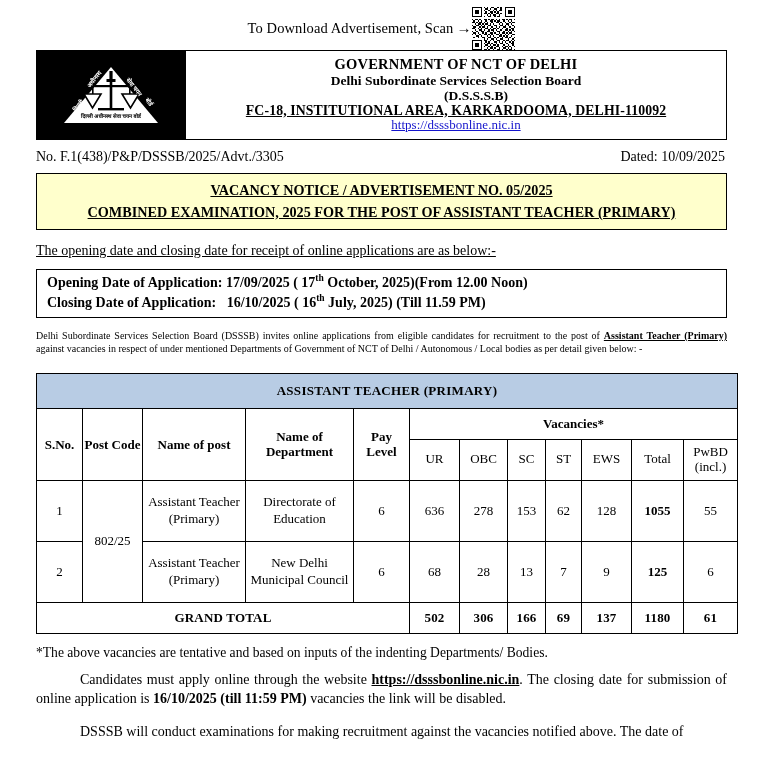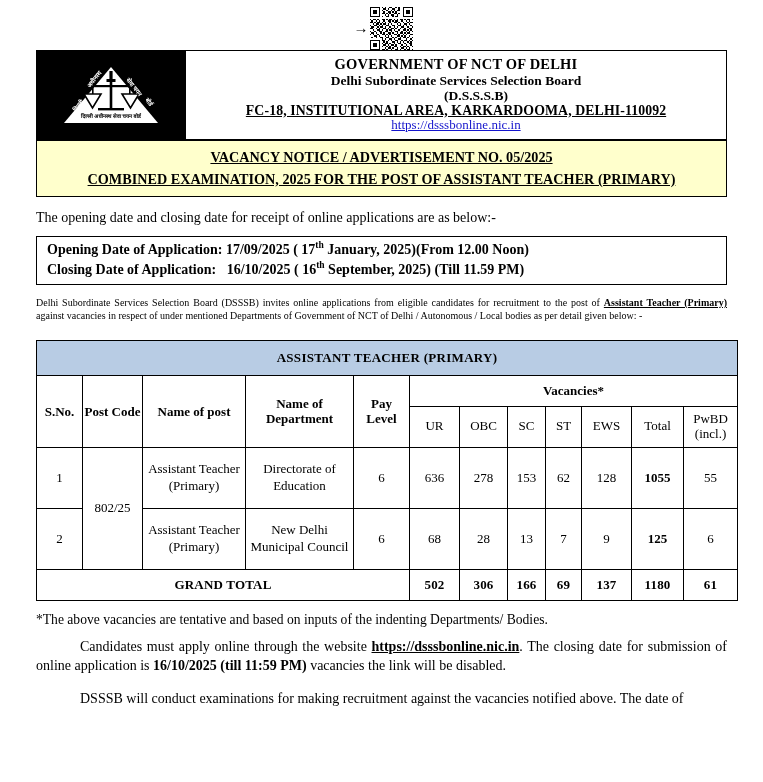--- a/index.html
+++ b/index.html
@@ -106,20 +106,21 @@
     font-weight: bold;
     font-size: 14.2px;
     line-height: 1.55;
   }
   .notice .u { text-decoration: underline; }
 
   
   .intro {
     font-size: 14px;
     padding: 13px 0 10px;
+    text-decoration: underline;
   }
 
   
   .datebox {
     border: 1.2px solid #000;
     padding: 3px 0 4px 10px;
     box-sizing: border-box;
   }
   .datebox div {
     font-weight: bold;
@@ -203,20 +204,21 @@
     font-weight: bold;
     text-decoration: underline;
   }
 </style>
 </head>
 <body>
 
 <div class="page">
 
   <div class="scanline">
+    <span class="scan-text">To Download Advertisement, Scan</span>
     <span class="arrow-glyph">→</span>
     <svg class="qr" viewBox="0 0 29 29" shape-rendering="crispEdges">
       <rect width="29" height="29" fill="#ffffff"></rect>
       <g fill="#000000">
         <rect x="0" y="0" width="7" height="1"></rect>
           <rect x="0" y="6" width="7" height="1"></rect>
         <rect x="0" y="0" width="1" height="7"></rect>
           <rect x="6" y="0" width="1" height="7"></rect>
         <rect x="2" y="2" width="3" height="3"></rect>
         <rect x="22" y="0" width="7" height="1"></rect>
@@ -484,31 +486,35 @@
     </div>
     <div class="lh-text">
       <div class="lh-l1">GOVERNMENT OF NCT OF DELHI</div>
       <div class="lh-l2">Delhi Subordinate Services Selection Board</div>
       <div class="lh-l3">(D.S.S.S.B)</div>
       <div class="lh-l4">FC-18, INSTITUTIONAL AREA, KARKARDOOMA, DELHI-110092</div>
       <div class="lh-link">https://dsssbonline.nic.in</div>
     </div>
   </div>
 
+  <div class="refline">
+    <span>No. F.1(438)/P&amp;P/DSSSB/2025/Advt./3305</span>
+    <span>Dated: 10/09/2025</span>
+  </div>
 
   <div class="notice">
     <div><span class="u">VACANCY NOTICE / ADVERTISEMENT NO. 05/2025</span></div>
     <div><span class="u">COMBINED EXAMINATION, 2025 FOR THE POST OF ASSISTANT TEACHER (PRIMARY)</span></div>
   </div>
 
   <div class="intro">The opening date and closing date for receipt of online applications are as below:-</div>
 
   <div class="datebox">
-    <div><span>Opening Date of Application:</span> <span>17/09/2025 ( 17</span><sup>th</sup><span> January, 2025)(From 12.00 Noon)</span></div>
-    <div><span>Closing Date of Application:</span> <span>  16/10/2025 ( 16</span><sup>th</sup><span> September, 2025) (Till 11.59 PM)</span></div>
+    <div><span>Opening Date of Application:</span> <span>17/09/2025 ( 17</span><sup>th</sup><span> October, 2025)(From 12.00 Noon)</span></div>
+    <div><span>Closing Date of Application:</span> <span>  16/10/2025 ( 16</span><sup>th</sup><span> July, 2025) (Till 11.59 PM)</span></div>
   </div>
 
   <div class="para just"><span>Delhi Subordinate Services Selection Board (DSSSB) invites online applications from eligible candidates for recruitment to the post of </span><span class="bu">Assistant Teacher (Primary)</span><span> against vacancies in respect of under mentioned Departments of Government of NCT of Delhi / Autonomous / Local bodies as per detail given below: -</span></div>
 
   <table class="vac">
     <colgroup>
       <col style="width:46px">
         <col style="width:60px">
         <col style="width:103px">
       <col style="width:108px">

